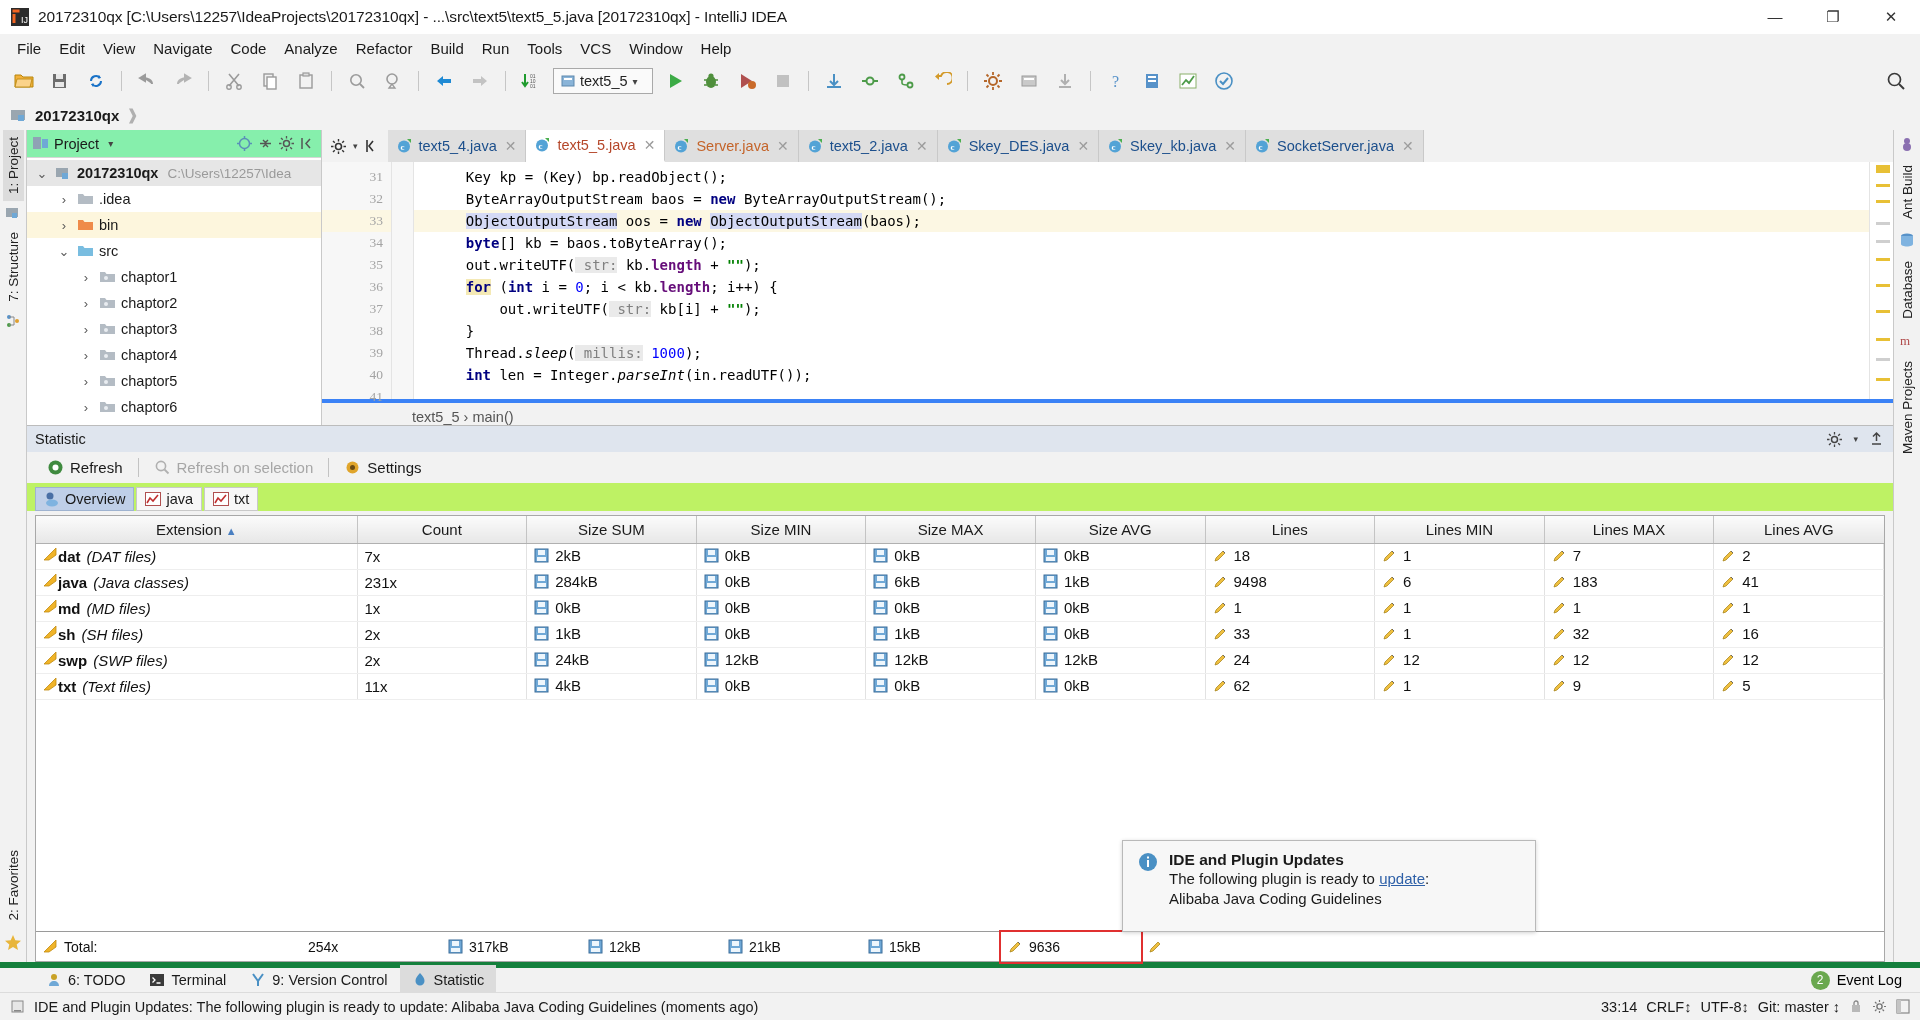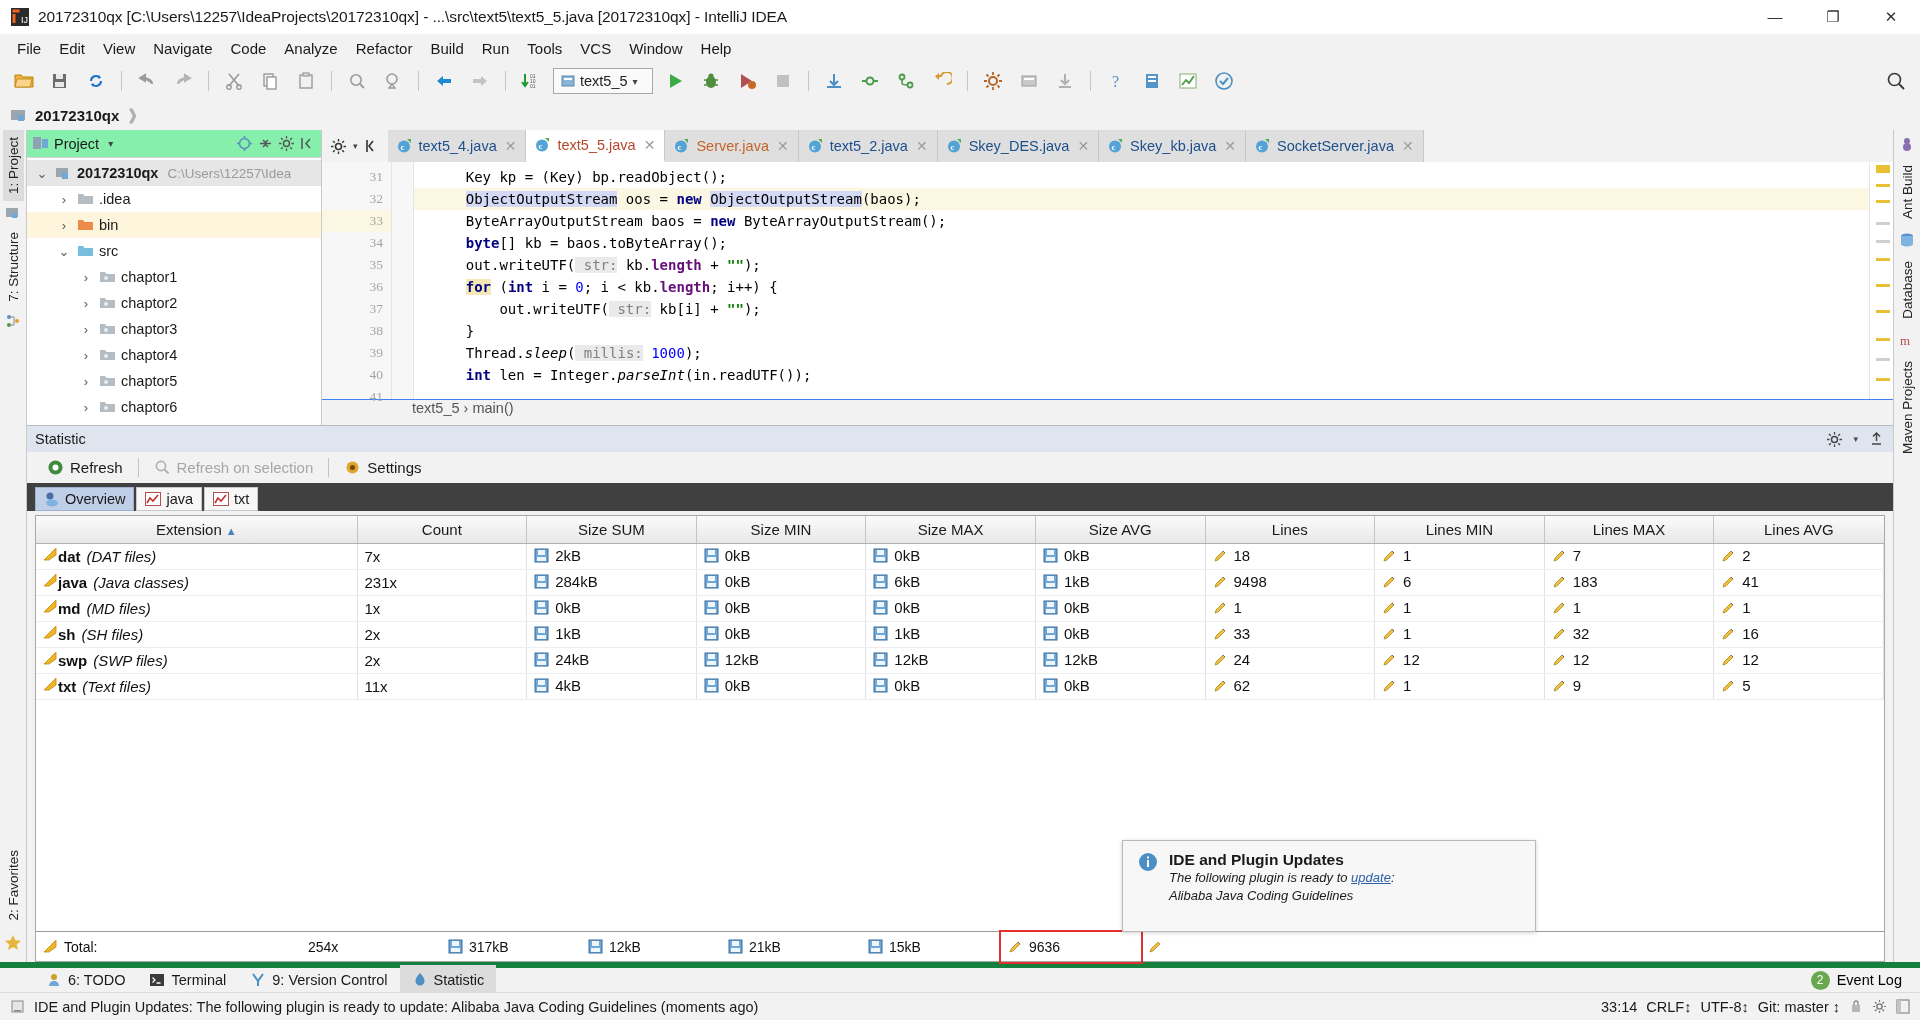--- a/index.html
+++ b/index.html
@@ -92,31 +92,31 @@
   .kw { color: #000080; font-weight: bold; }
   .num { color: #0000ff; }
   .str { color: #008000; font-weight: bold; }
   .ital { font-style: italic; }
   .hint { background: #eaeaea; color: #808080; font-style: normal; }
   .forkw { background: #f4e9b5; color: #000080; font-weight: bold; }
   .sel { background: #d4d9f5; }
   .marker-col { width: 24px; background: #fff; border-left: 1px solid #e4e4e4; flex: 0 0 24px; position: relative; }
   .mk { position: absolute; right: 3px; width: 14px; height: 3px; }
 
-  .breadcrumb-bar { height: 26px; background: #f2f2f2; display: flex; align-items: flex-start; padding-left: 90px; font-size: 14.5px; color: #555; flex: 0 0 26px; border-top: 1px solid #3b82f6; }
+  .breadcrumb-bar { height: 26px; background: #f2f2f2; display: flex; align-items: flex-end; padding-left: 90px; font-size: 14.5px; color: #555; flex: 0 0 26px; border-top: 4px solid #3b82f6; }
 
   
   .stat-panel { flex: 1; display: flex; flex-direction: column; min-height: 0; background: #f2f2f2; border-top: 1px solid #bcbcbc; }
   .stat-head { height: 26px; background: #dfe5ee; display: flex; align-items: center; padding: 0 8px; font-size: 14.5px; color: #1a1a1a; flex: 0 0 26px; }
   .stat-head .right { margin-left: auto; display: flex; gap: 10px; align-items: center; }
   .stat-toolbar { height: 31px; display: flex; align-items: center; padding-left: 8px; gap: 0; flex: 0 0 31px; background: #f2f2f2; }
   .st-btn { display: flex; align-items: center; gap: 6px; font-size: 15px; color: #1a1a1a; padding: 0 12px; height: 24px; }
   .st-btn.disabled { color: #a6a6a6; }
   .st-sep { width: 1px; height: 19px; background: #c3c3c3; margin: 0 3px; }
-  .stat-tabs { height: 28px; display: flex; align-items: flex-end; padding-left: 8px; gap: 2px; flex: 0 0 28px; background: #404040; }
+  .stat-tabs { height: 28px; display: flex; align-items: flex-end; padding-left: 8px; gap: 2px; flex: 0 0 28px; background: #bef264; }
   .stab { display: flex; align-items: center; gap: 5px; font-size: 14.5px; padding: 3px 8px; border: 1px solid transparent; color: #1a1a1a; }
   .stab.active { background: #bfcfe8; border-color: #9fb3d0; }
   .stab.plain { border: 1px solid #c9c9c9; background: #f7f7f7; }
 
   .table-wrap { flex: 1; margin: 4px 8px 0 8px; background: #fff; border: 1px solid #a8a8a8; display: flex; flex-direction: column; min-height: 0; position: relative; }
   table.stat { width: 100%; border-collapse: collapse; table-layout: fixed; }
   table.stat th {
     background: linear-gradient(#fbfbfb,#e7e7e7); border-right: 1px solid #c4c4c4; border-bottom: 1px solid #b0b0b0;
     font-size: 15px; font-weight: normal; color: #1a1a1a; height: 27px; text-align: center;
   }
@@ -130,21 +130,21 @@
   .total-cell { font-size: 14px; color: #111; display: flex; align-items: center; gap: 6px; padding-left: 7px; border-right: 1px solid transparent; }
   .hl-box { outline: 2px solid #e03030; }
 
   
   .notif {
     position: absolute; left: 1122px; top: 840px; width: 414px; height: 92px;
     background: #f7f7f7; border: 1px solid #b9b9b9; box-shadow: 0 1px 4px rgba(0,0,0,.18);
     padding: 10px 14px; display: flex; gap: 10px;
   }
   .notif-title { font-size: 15.5px; font-weight: bold; color: #1a1a1a; }
-  .notif-body { font-size: 13px; color: #1a1a1a; line-height: 1.35; font-style: italic; }
+  .notif-body { font-size: 15px; color: #1a1a1a; line-height: 1.35; }
   .notif-link { color: #2d5fa7; text-decoration: underline; }
 
   
   .bottom-strip { height: 30px; background: #f2f2f2; display: flex; align-items: center; padding-left: 34px; gap: 0; flex: 0 0 30px; border-top: 6px solid #15803d; }
   .bstab { display: flex; align-items: center; gap: 6px; font-size: 14.5px; color: #1a1a1a; padding: 4px 12px; height: 30px; }
   .bstab.active { background: #dcdcdc; }
   .bs-spacer { flex: 1; }
   .evlog { display: flex; align-items: center; gap: 7px; font-size: 14.5px; padding-right: 18px; }
   .badge-green { width: 19px; height: 19px; border-radius: 50%; background: #6aa84f; color: #fff; font-size: 12px; display: flex; align-items: center; justify-content: center; }
 
@@ -681,22 +681,22 @@
                 <div class="ln">36</div>
                 <div class="ln">37</div>
                 <div class="ln">38</div>
                 <div class="ln">39</div>
                 <div class="ln">40</div>
                 <div class="ln">41</div>
               </div>
             <div class="fold-col"></div>
             <div class="code-col">
               <div class="cline">    Key kp = (Key) bp.readObject();</div>
+              <div class="cline">    ByteArrayOutputStream baos = <span class="kw">new</span> ByteArrayOutputStream();</div>
               <div class="cline cur">    <span class="sel">ObjectOutputStream</span> oos = <span class="kw">new</span> <span class="sel">ObjectOutputStream</span>(baos);</div>
-              <div class="cline">    ByteArrayOutputStream baos = <span class="kw">new</span> ByteArrayOutputStream();</div>
               <div class="cline">    <span class="kw">byte</span>[] kb = baos.toByteArray();</div>
               <div class="cline">    out.writeUTF(<span class="hint"> str:</span> kb.<span class="kw" style="color:#660e7a;">length</span> + <span class="str">""</span>);</div>
               <div class="cline">    <span class="forkw">for</span> (<span class="kw">int</span> i = <span class="num">0</span>; i &lt; kb.<span class="kw" style="color:#660e7a;">length</span>; i++) {</div>
               <div class="cline">        out.writeUTF(<span class="hint"> str:</span> kb[i] + <span class="str">""</span>);</div>
               <div class="cline">    }</div>
               <div class="cline">    Thread.<span class="ital">sleep</span>(<span class="hint"> millis:</span> <span class="num">1000</span>);</div>
               <div class="cline">    <span class="kw">int</span> len = Integer.<span class="ital">parseInt</span>(in.readUTF());</div>
             </div>
             <div class="marker-col">
               <div class="mk" style="top:3px;background:#e8c035;height:8px;"></div>

